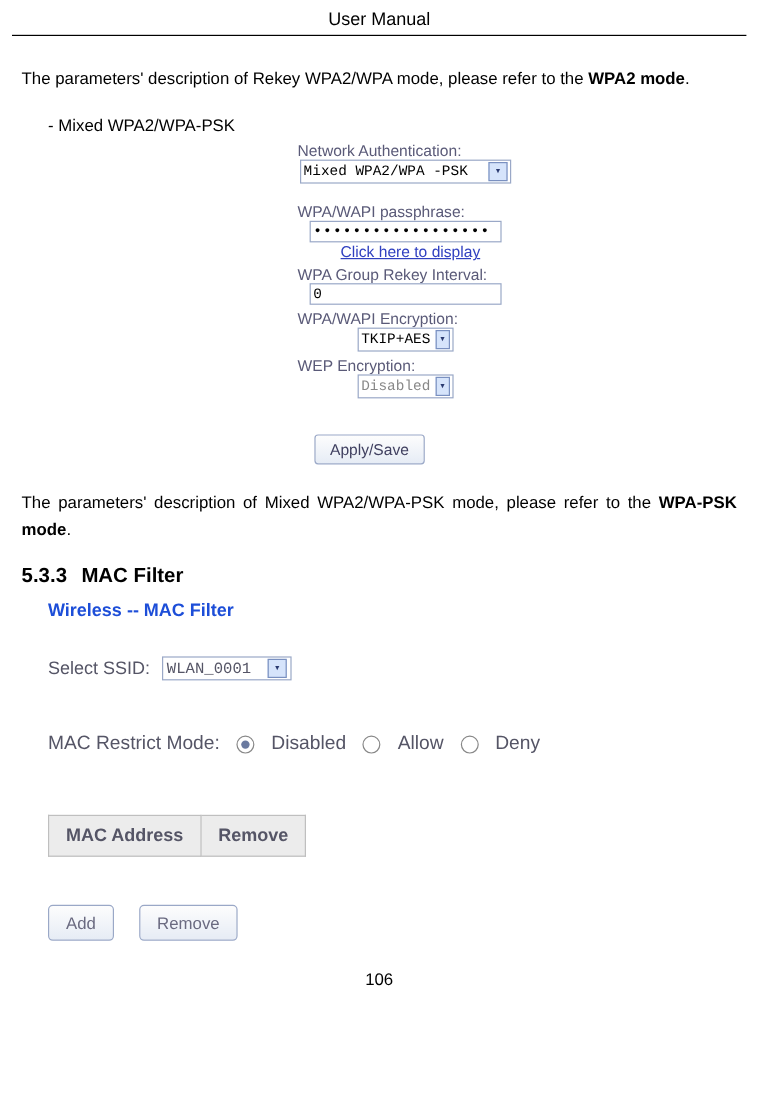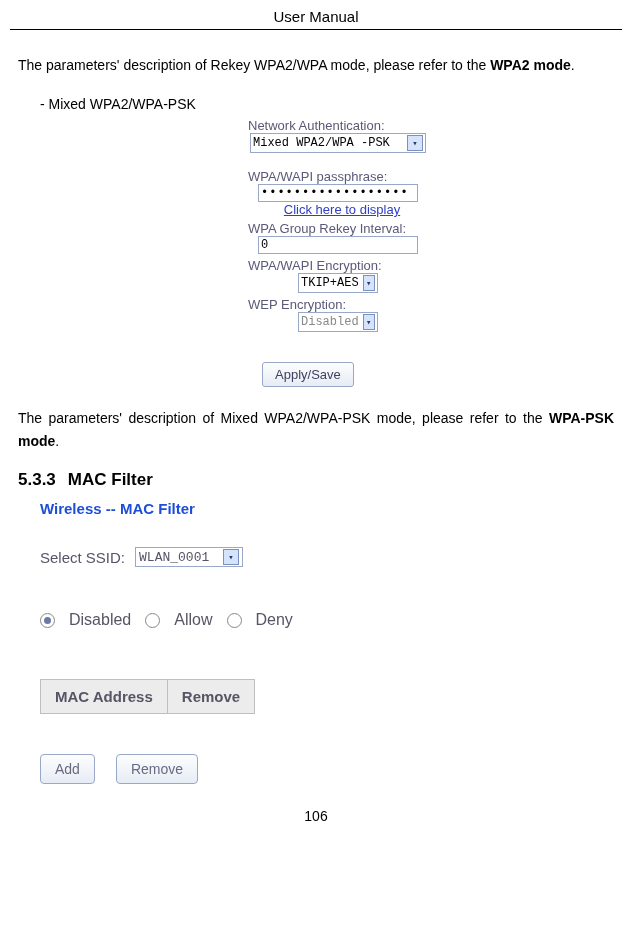--- a/index.html
+++ b/index.html
@@ -249,20 +249,21 @@
 
       <div style="color:#555566;font-size:15px;display:flex;align-items:center">
         <span>Select SSID:</span>
         <span class="selssid">
           <span>WLAN_0001</span>
           <span class="drop">▾</span>
         </span>
       </div>
 
       <div class="rmode">
+        <span>MAC Restrict Mode:</span>
         <span class="radio checked"></span>
         <span>Disabled</span>
         <span class="radio"></span>
         <span>Allow</span>
         <span class="radio"></span>
         <span>Deny</span>
       </div>
 
       <table class="tbl">
         <tbody>

